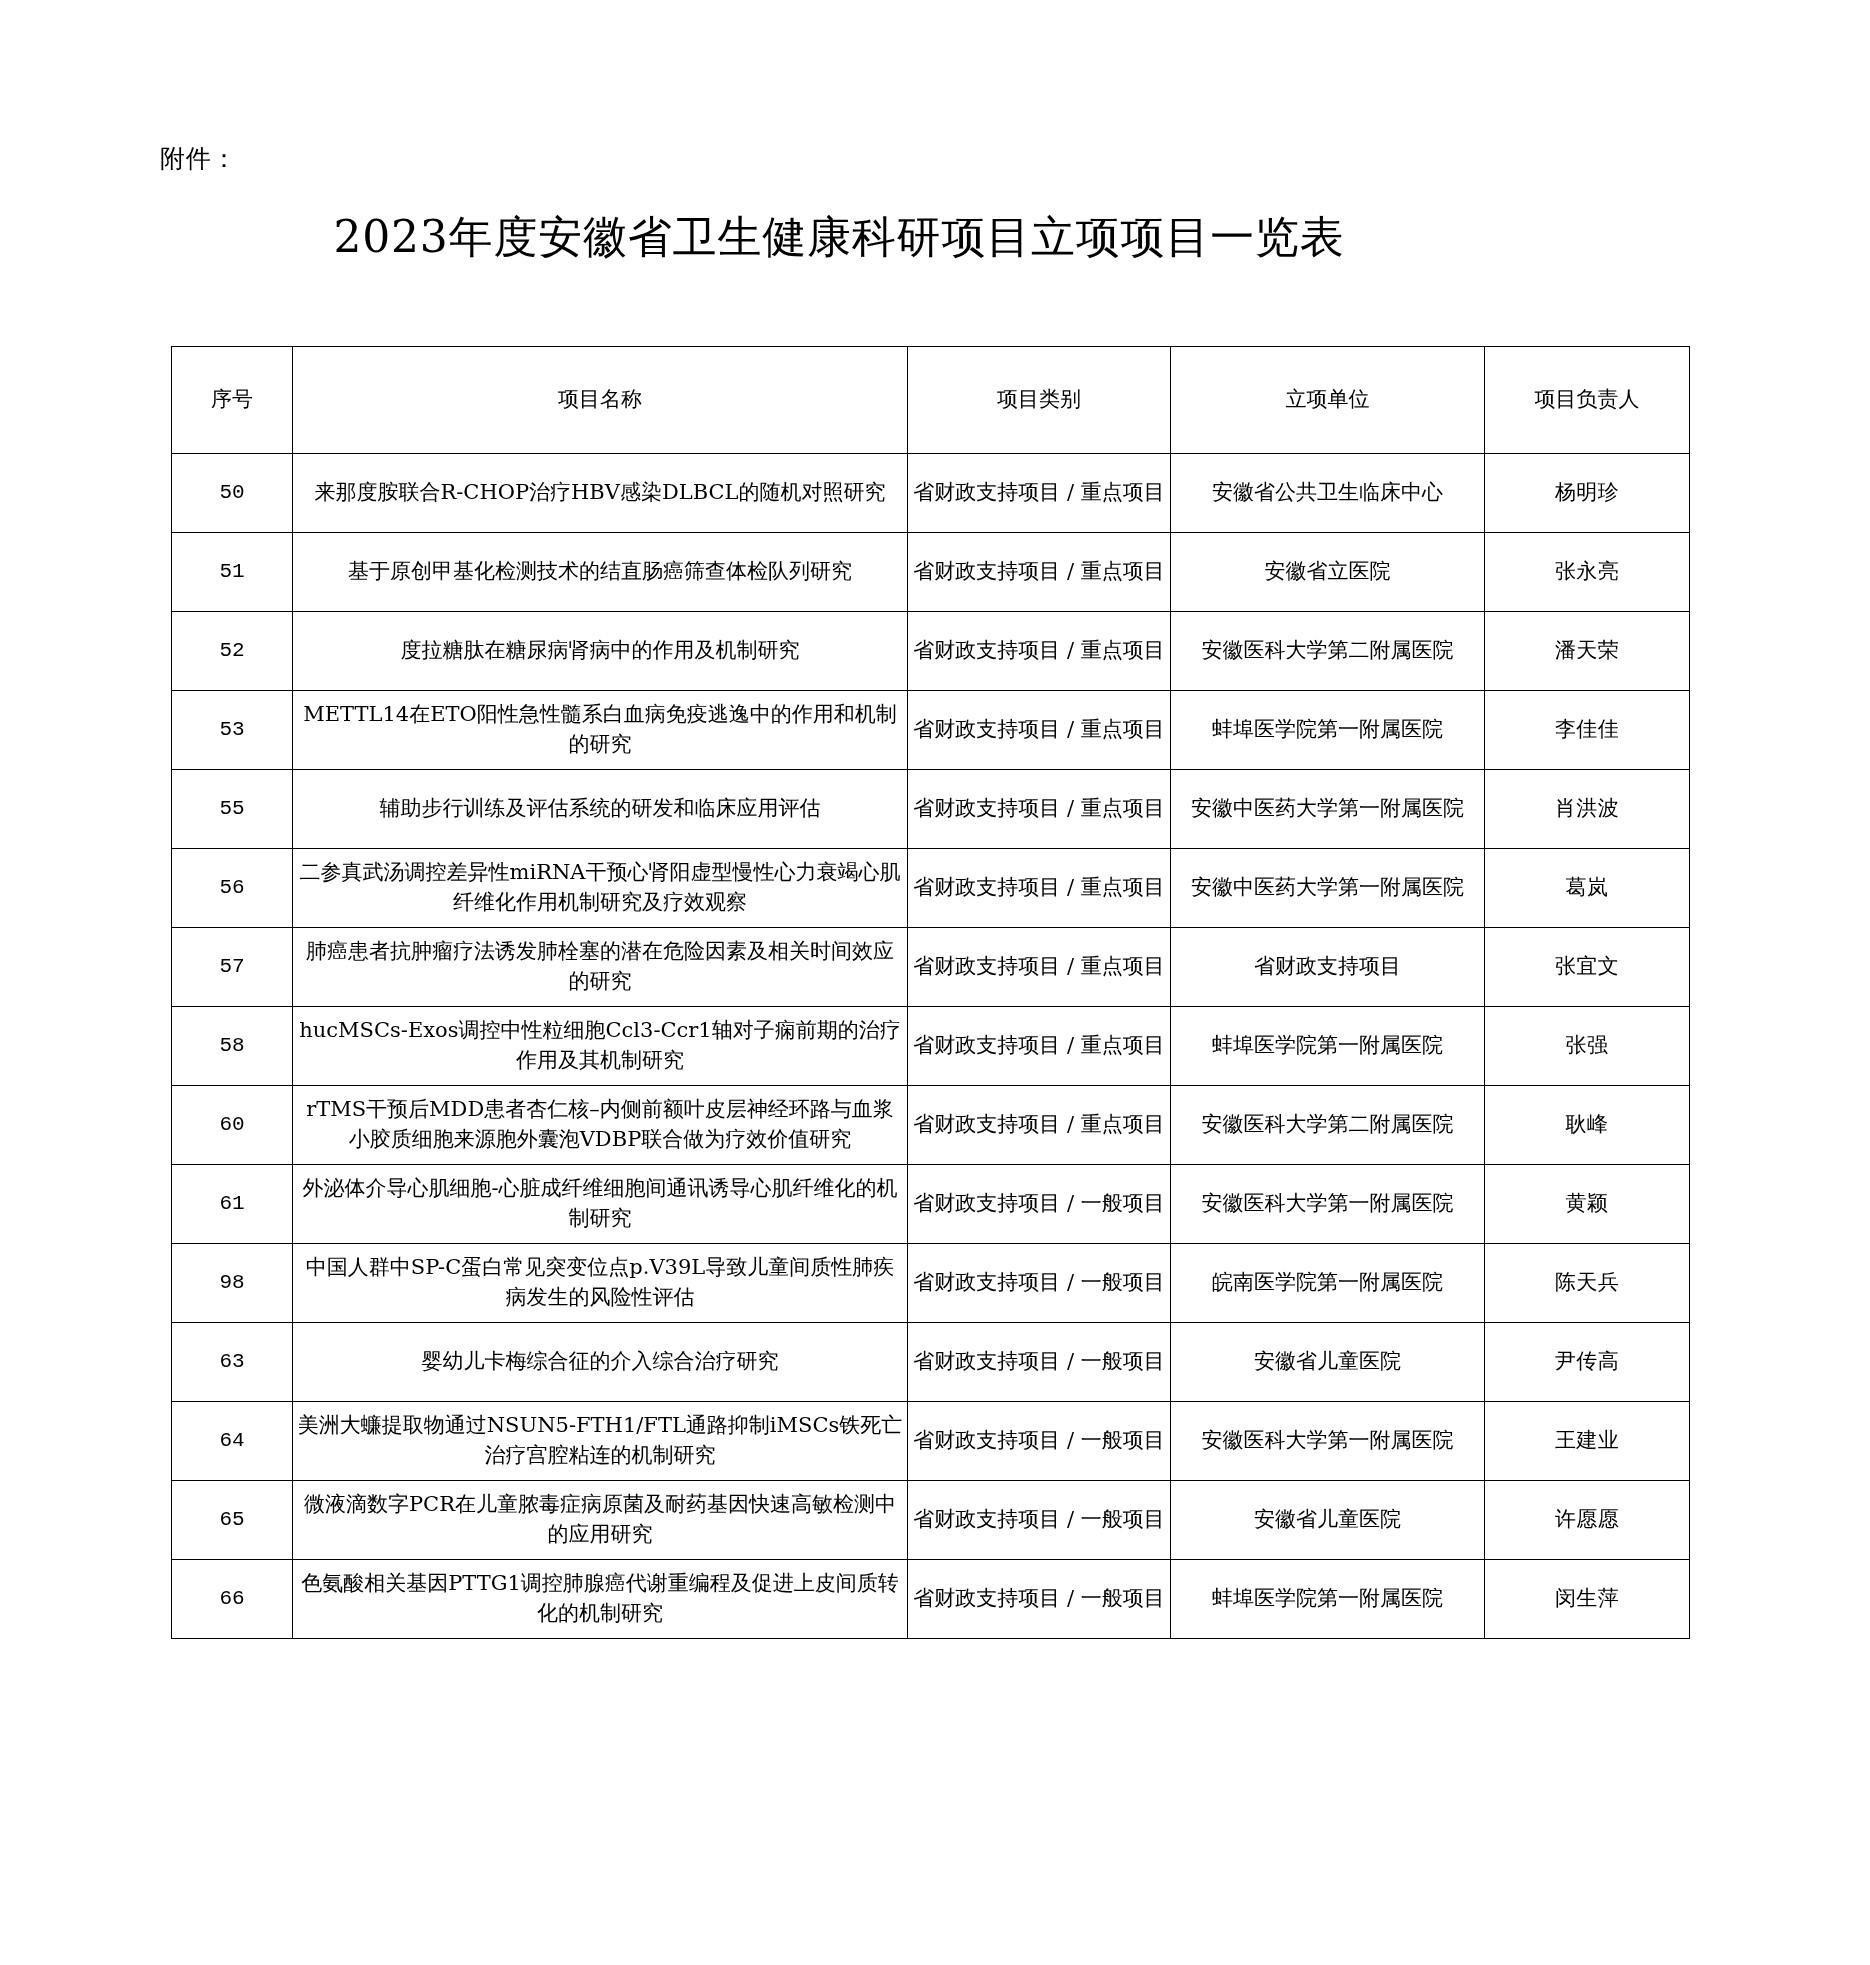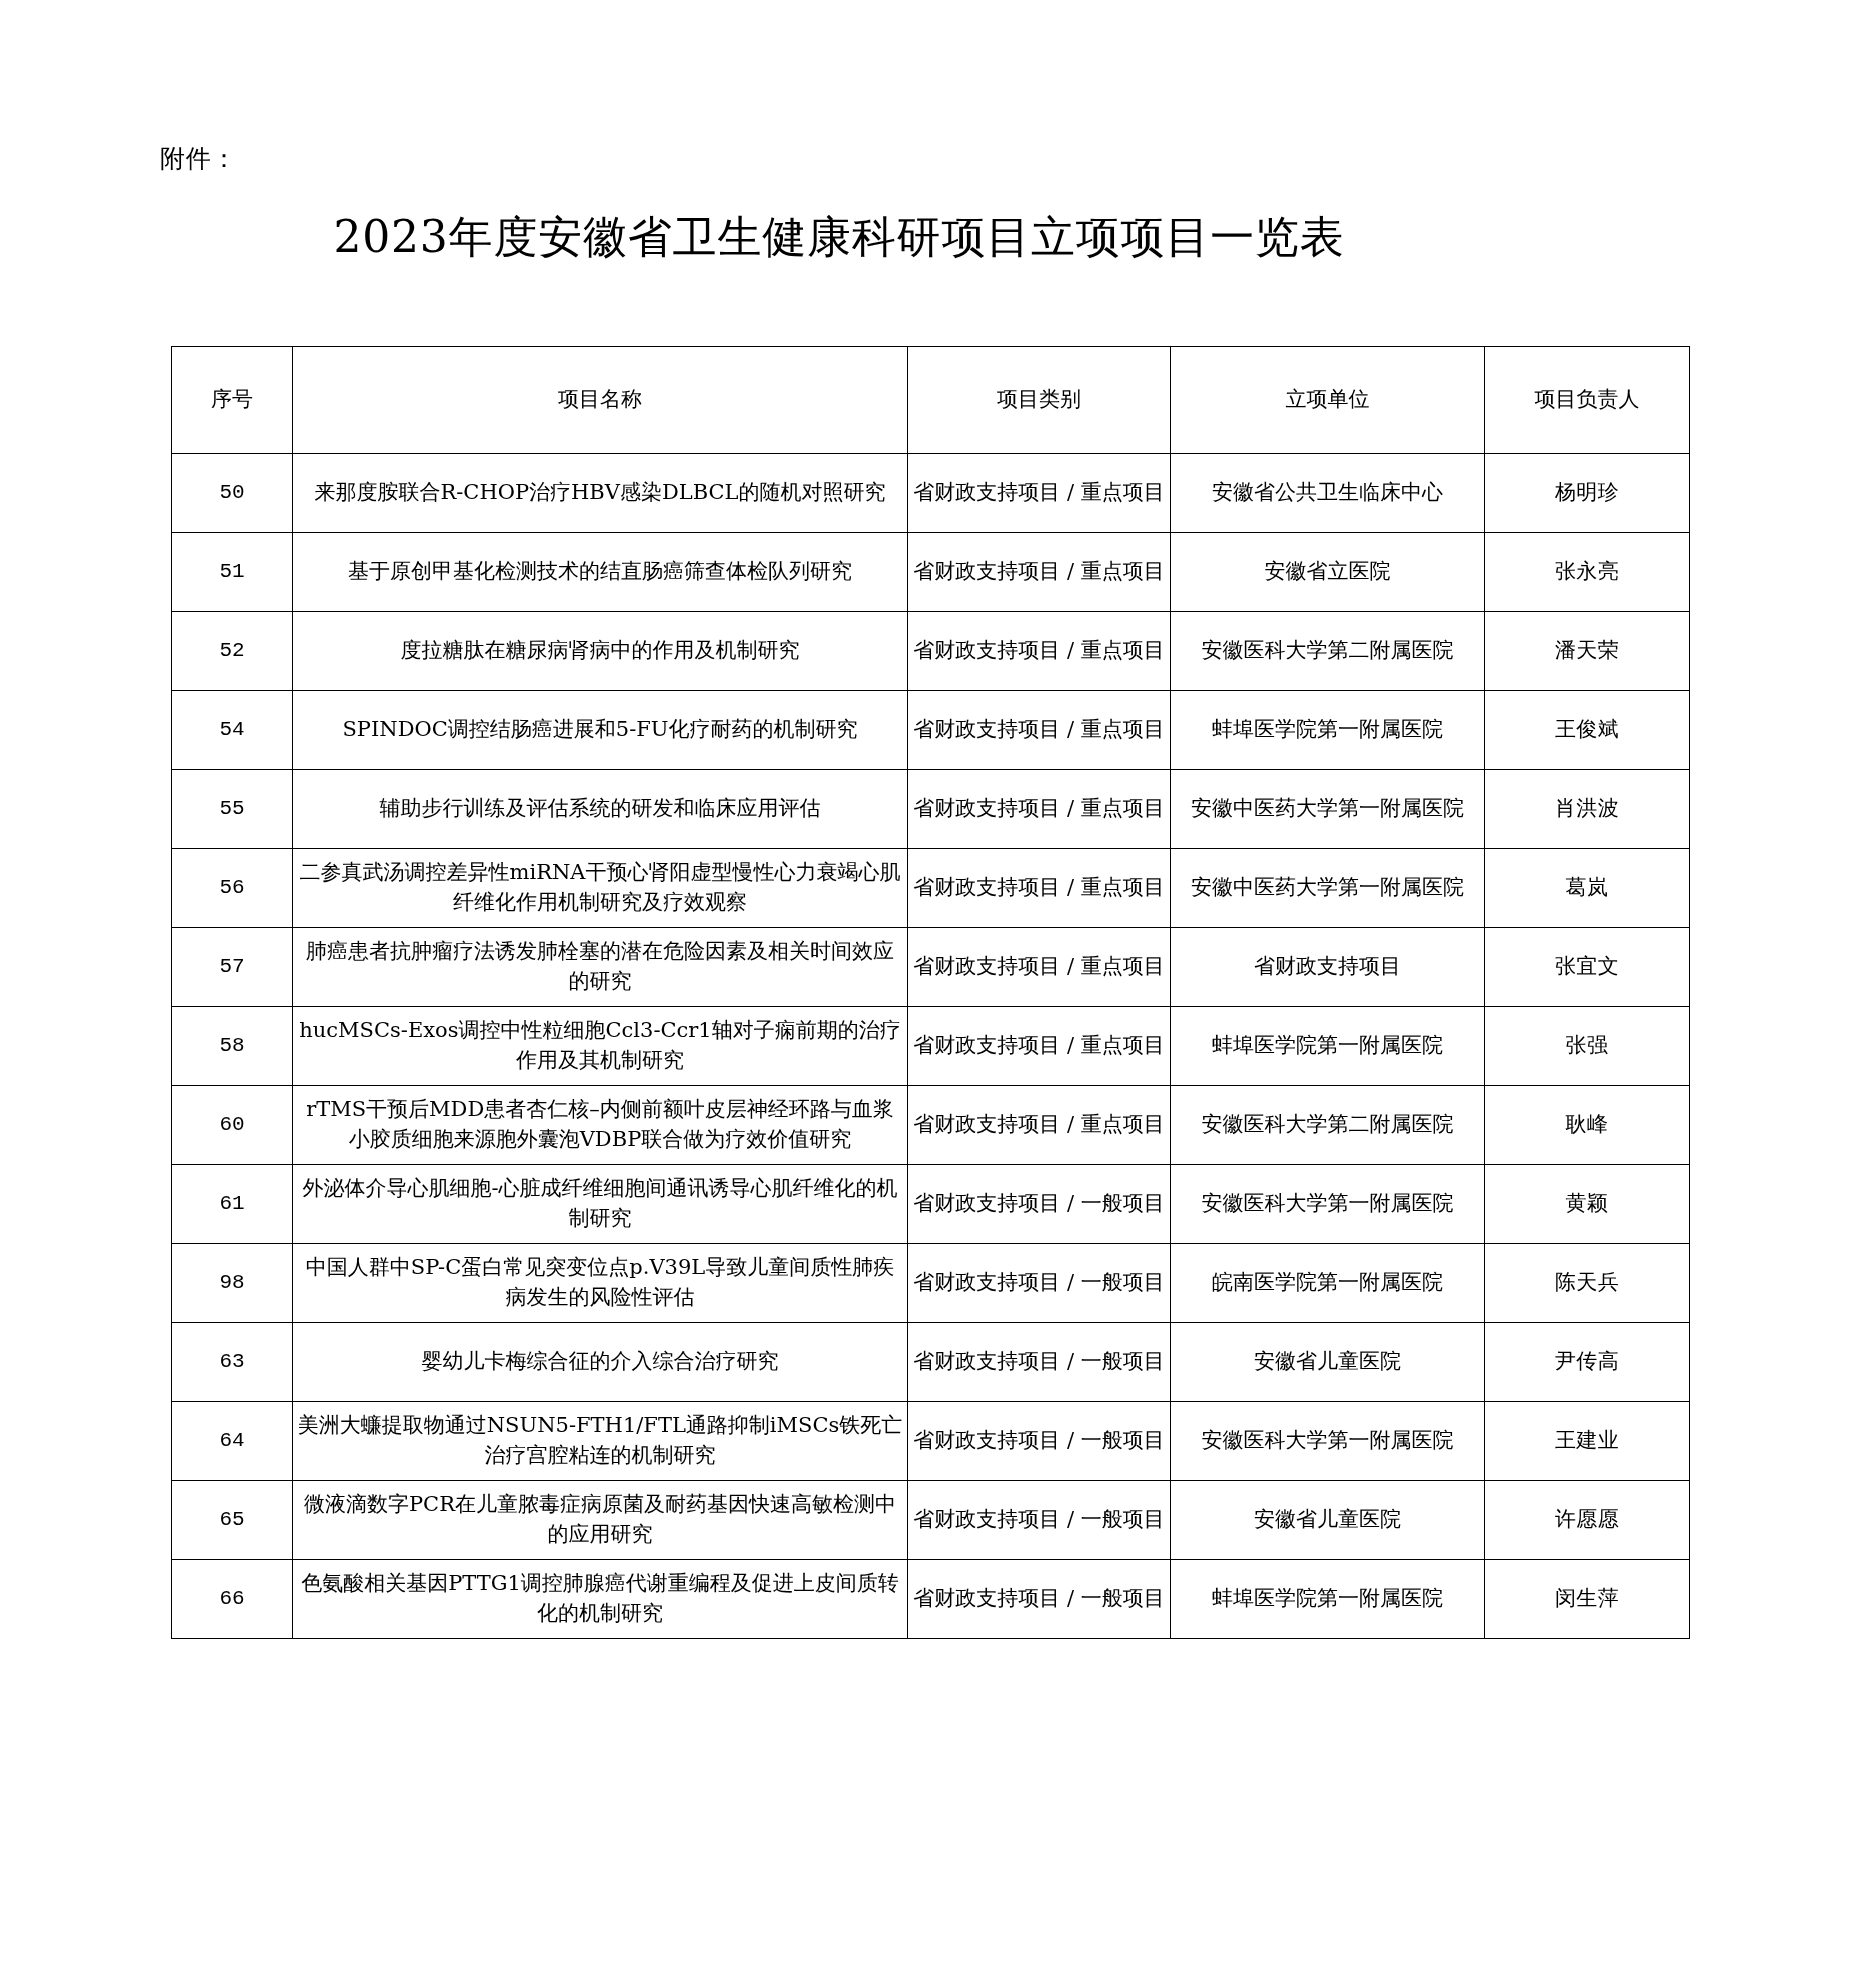--- a/index.html
+++ b/index.html
@@ -141,25 +141,25 @@
             <td class="head">张永亮</td>
           </tr>
           <tr>
             <td class="seq">52</td>
             <td class="name">度拉糖肽在糖尿病肾病中的作用及机制研究</td>
             <td class="type">省财政支持项目 / 重点项目</td>
             <td class="unit">安徽医科大学第二附属医院</td>
             <td class="head">潘天荣</td>
           </tr>
           <tr>
-            <td class="seq">54</td>
-            <td class="name">SPINDOC调控结肠癌进展和5-FU化疗耐药的机制研究</td>
+            <td class="seq">53</td>
+            <td class="name">METTL14在ETO阳性急性髓系白血病免疫逃逸中的作用和机制的研究</td>
             <td class="type">省财政支持项目 / 重点项目</td>
             <td class="unit">蚌埠医学院第一附属医院</td>
-            <td class="head">王俊斌</td>
+            <td class="head">李佳佳</td>
           </tr>
           <tr>
             <td class="seq">55</td>
             <td class="name">辅助步行训练及评估系统的研发和临床应用评估</td>
             <td class="type">省财政支持项目 / 重点项目</td>
             <td class="unit">安徽中医药大学第一附属医院</td>
             <td class="head">肖洪波</td>
           </tr>
           <tr>
             <td class="seq">56</td>

